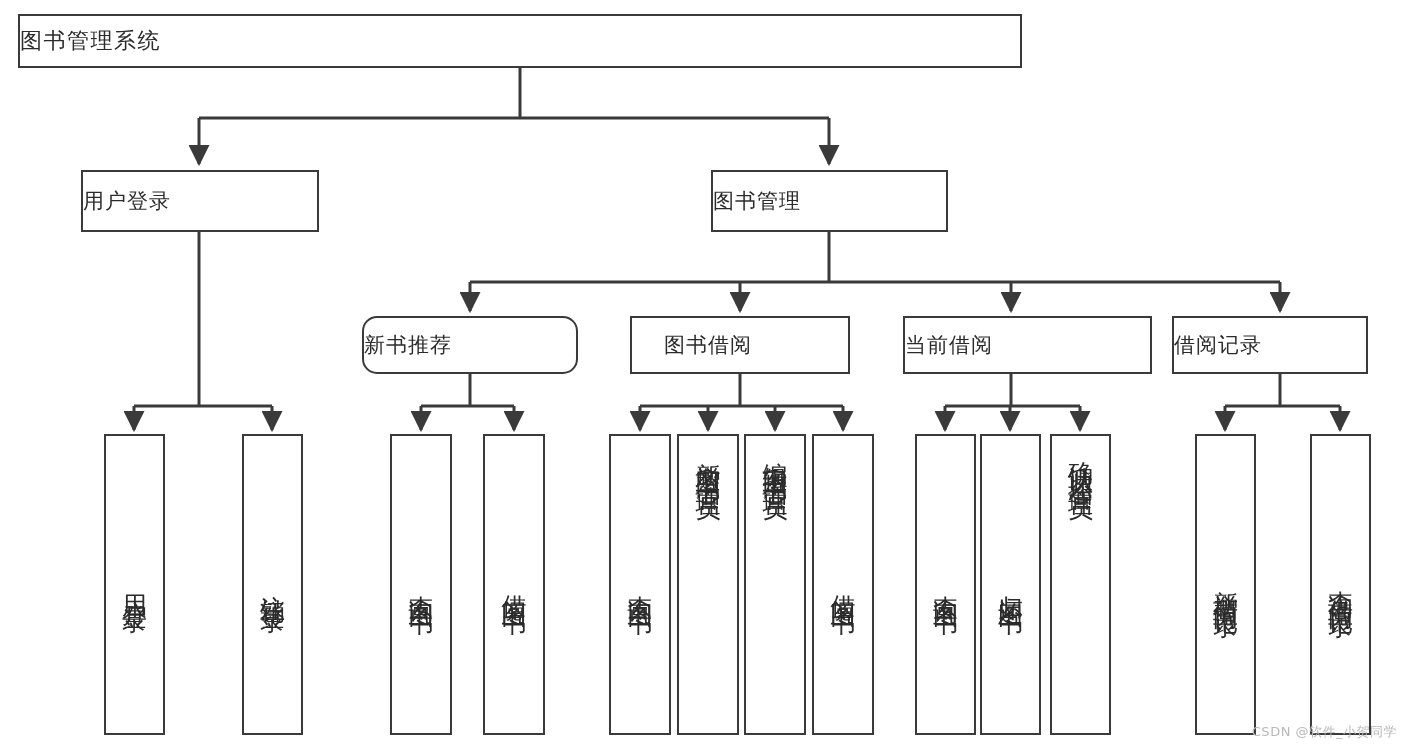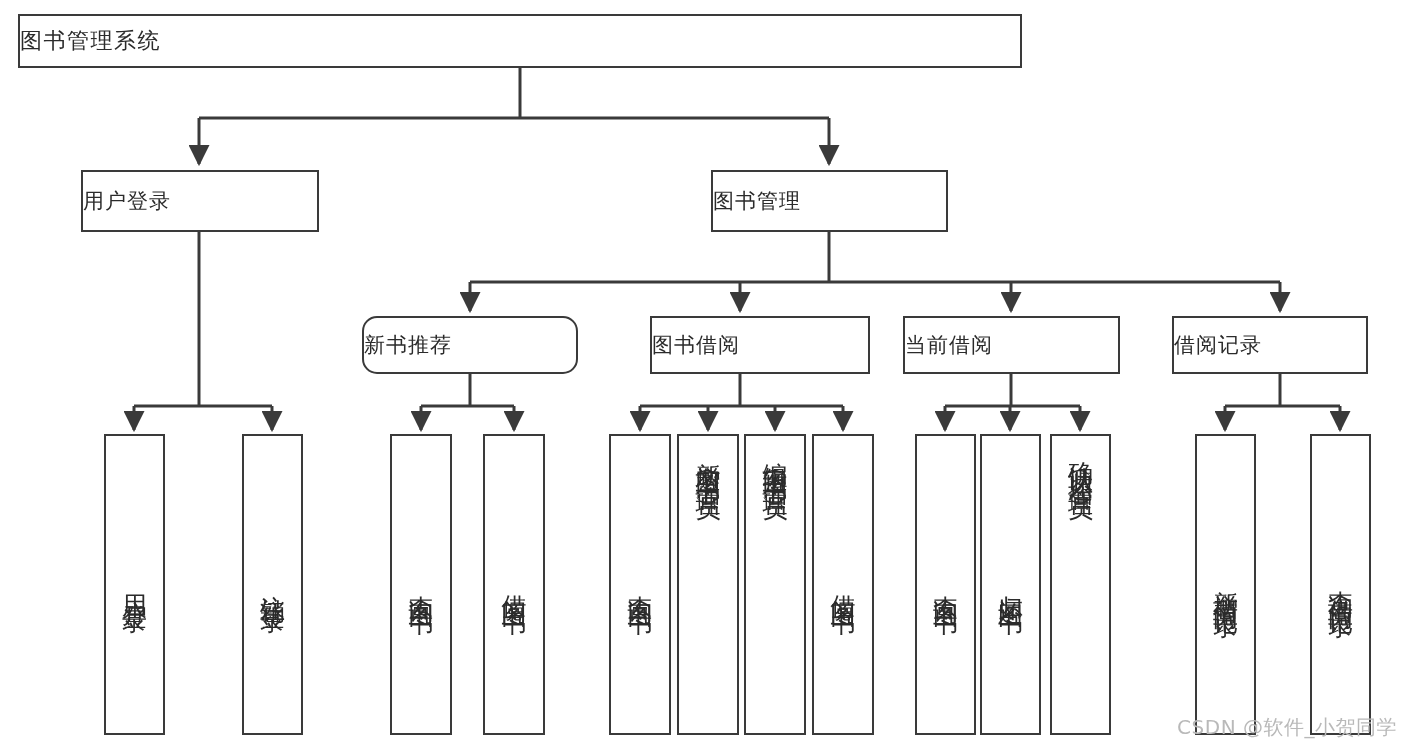--- a/index.html
+++ b/index.html
@@ -66,21 +66,21 @@
     text-align: left;
   }
   .node.vert.centered {
     align-items: center;
     padding-top: 0;
   }
   .watermark {
     position: absolute;
     right: 8px;
     bottom: 6px;
-    font-size: 20px;
+    font-size: 13px;
     color: #b9b9b9;
     letter-spacing: 0.5px;
     z-index: 6;
     white-space: nowrap;
     font-family: "DejaVu Sans", "Liberation Sans", sans-serif;
   }
 </style>
 </head>
 <body>
 
@@ -143,24 +143,24 @@
   <div class="node horiz" style="left:81px; top:170px; width:238px; height:62px;">
     <span class="label">用户登录</span>
   </div>
   <div class="node horiz" style="left:711px; top:170px; width:237px; height:62px;">
     <span class="label">图书管理</span>
   </div>
 
   <div class="node horiz" style="left:362px; top:316px; width:216px; height:58px;border-radius:15px;">
     <span class="label">新书推荐</span>
   </div>
-  <div class="node horiz" style="left:650px; top:316px; width:220px; height:58px;">
+  <div class="node horiz" style="left:630px; top:316px; width:220px; height:58px;padding-left:32px;">
     <span class="label">图书借阅</span>
   </div>
-  <div class="node horiz" style="left:903px; top:316px; width:217px; height:58px;">
+  <div class="node horiz" style="left:903px; top:316px; width:249px; height:58px;">
     <span class="label">当前借阅</span>
   </div>
   <div class="node horiz" style="left:1172px; top:316px; width:196px; height:58px;">
     <span class="label">借阅记录</span>
   </div>
 
   <div class="node vert centered" style="left:104px; top:434px; width:61px; height:301px;">
     <span class="label">用户登录</span>
   </div>
   <div class="node vert centered" style="left:242px; top:434px; width:61px; height:301px;">

